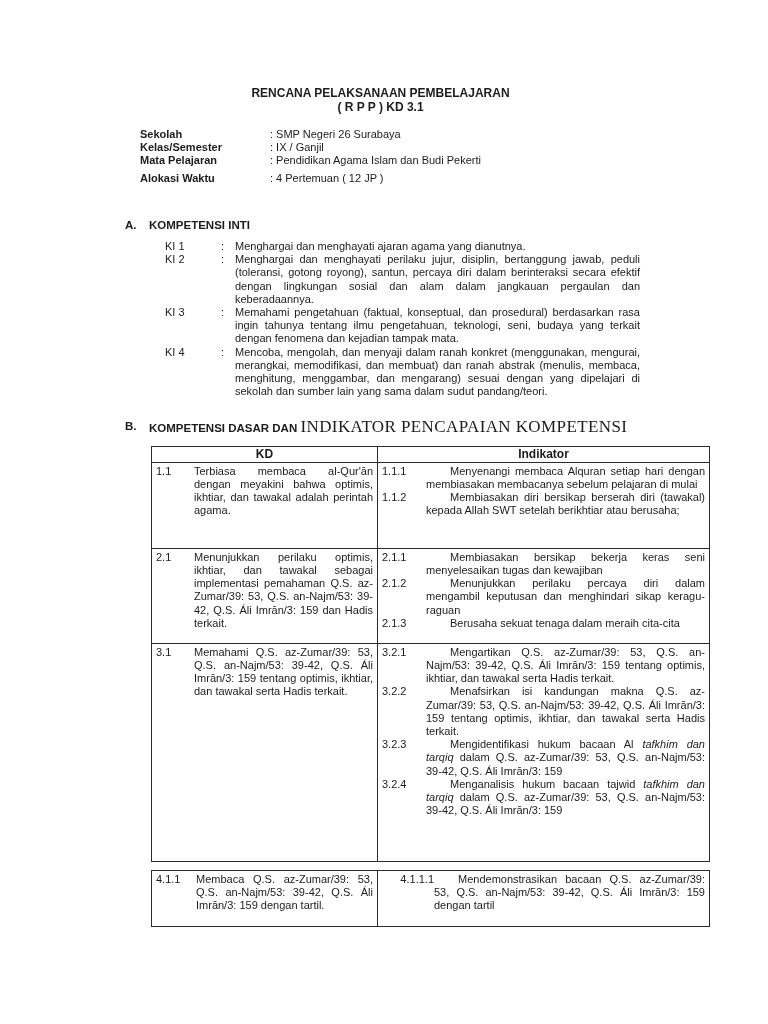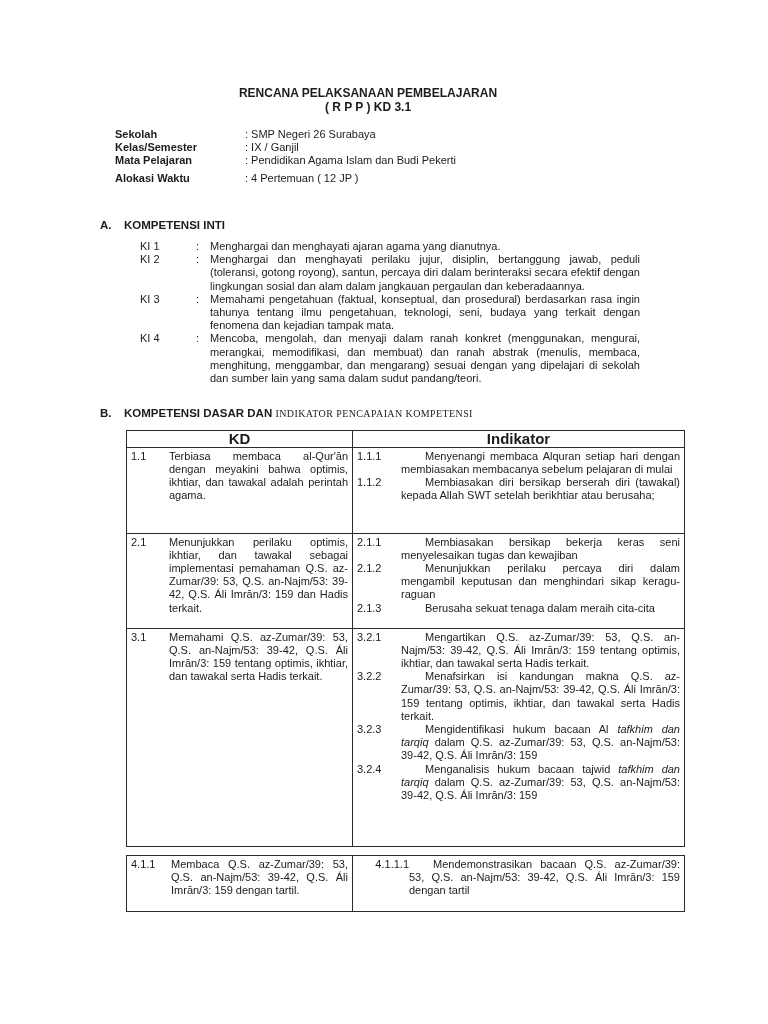--- a/index.html
+++ b/index.html
@@ -1,40 +1,40 @@
 <!DOCTYPE html>
 <html><head>
 <meta charset="utf-8">
 <style>
   * { margin:0; padding:0; box-sizing:border-box; }
   html,body { background:#ffffff; }
   .page {
     position:relative; width:768px; height:1024px; background:#ffffff;
     font-family:"Liberation Sans","DejaVu Sans",sans-serif;
-    font-size:11px; line-height:13.2px; color:#1c1c1c; overflow:hidden;
+    font-size:11px; line-height:13.2px; color:#1c1c1c; overflow:hidden;padding-left:25px;
   }
   .doc-title { margin:86px 122px 0 90px; text-align:center; font-weight:bold; font-size:12px; line-height:14px; }
   .info-block { margin:14px 80px 0 115px; }
   .info-row { display:flex; }
   .info-row.spaced { margin-top:4px; }
   .info-label { width:130px; flex:none;font-weight:bold; }
   .info-value { flex:1; white-space:pre-line; }
   .section-heading { margin:34px 100px 0 100px; display:flex; font-weight:bold; font-size:11.5px; }
   .section-heading.second { margin-top:22px; }
   .section-marker { width:24px; flex:none; }
-  .serif-part { font-family:"Liberation Serif","DejaVu Serif",serif; font-weight:normal; font-size:10px; letter-spacing:0.4px; }
+  .serif-part { font-family:"Liberation Serif","DejaVu Serif",serif; font-weight:normal; font-size:17px; letter-spacing:0.4px; }
   .ki-list { margin:8px 128px 0 140px; }
   .ki-row { display:flex; }
   .ki-code { width:56px; flex:none; }
   .ki-colon { width:14px; flex:none; }
   .ki-text { flex:1; text-align:justify; }
   table.kd-table { margin:10px 0 0 126px; width:558px; border-collapse:collapse; table-layout:fixed; }
   table.kd-table.second { margin-top:8px;border-radius:6px; }
   .kd-table th, .kd-table td { border:1px solid #2b2b2b; vertical-align:top; }
-  .kd-table th { font-weight:bold; text-align:center; padding:1px 2px; font-size:15px; }
+  .kd-table th { font-weight:bold; text-align:center; padding:1px 2px; font-size:12px; }
   .kd-table td { padding:2px 4px 2px 4px; }
   .row-1 td { height:86px; }
   .row-2 td { height:95px; }
   .row-3 td { height:218px; }
   .row-4 td { height:56px; }
   .cell-flex { display:flex; }
   .kd-num { width:38px; flex:none; }
   .kd-num.wide { width:40px; }
   .kd-text { flex:1; text-align:justify; }
   .ind-item { display:flex; }

